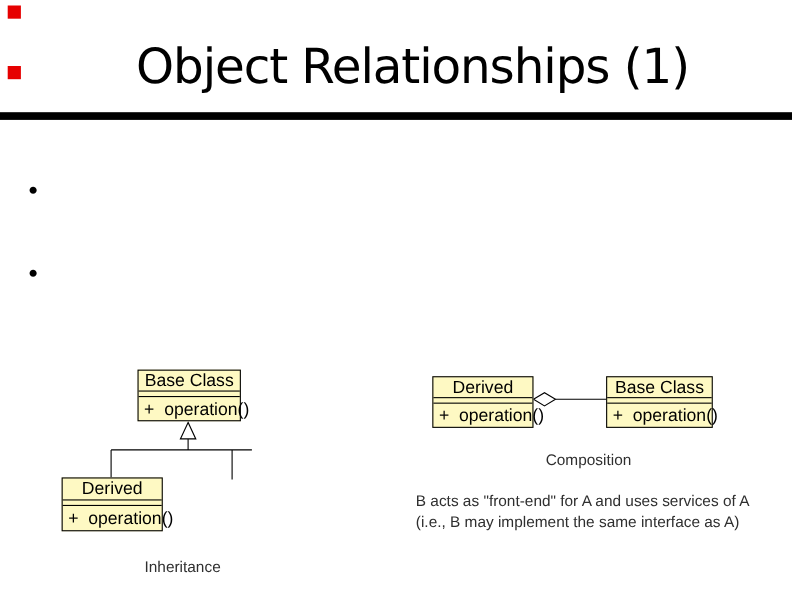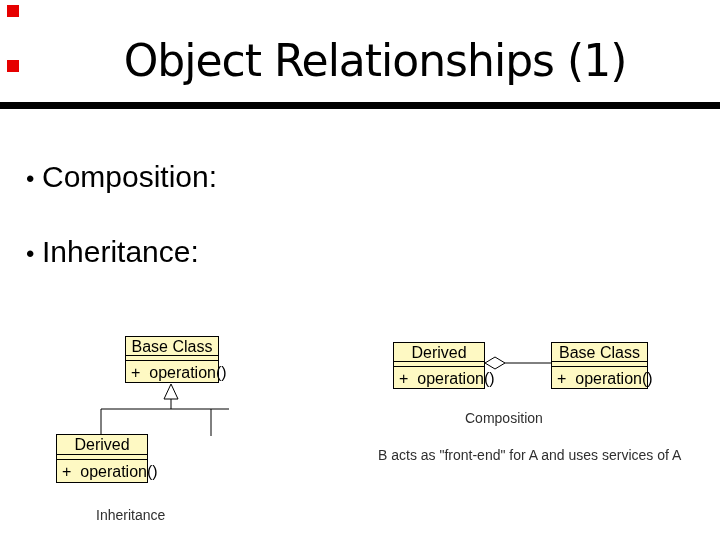--- a/index.html
+++ b/index.html
@@ -64,21 +64,21 @@
   .uml-box .c-ops {
     flex:1; padding:3px 0 0 5px; white-space:pre;
   }
   .box-inh-base    { left:125px; top:336px; width:94px; height:47px; }
   .box-inh-derived { left:56px;  top:434px; width:92px; height:49px; }
   .box-cmp-derived { left:393px; top:342px; width:92px; height:47px; }
   .box-cmp-base    { left:551px; top:342px; width:97px; height:47px; }
 
   
   .diagram-label {
-    position:absolute; width:140px; text-align:left;
+    position:absolute; width:140px; text-align:center;
     font-size:14px; color:#2f2f2f;
   }
   .label-inheritance { left:96px;  top:507px; }
   .label-composition { left:465px; top:410px; }
   .note {
     position:absolute; left:378px; top:446px;
     font-size:14px; line-height:19px; color:#2f2f2f;
     white-space:nowrap;
   }
 
@@ -91,25 +91,23 @@
 <body>
 
 <div class="red-marker m1"></div>
 <div class="red-marker m2"></div>
 
 <div class="title">Object Relationships (1)</div>
 <div class="title-rule"></div>
 
 <div class="bullet-item b1">
   <span class="bullet-glyph">•</span>
-  <span class="bullet-term">Composition:</span>
 </div>
 <div class="bullet-item b2">
   <span class="bullet-glyph">•</span>
-  <span class="bullet-term">Inheritance:</span>
 </div>
 
 <svg class="connectors" viewBox="0 0 720 540">
 
   <polygon points="171,384 164,399 178,399" fill="#ffffff" stroke="#000" stroke-width="1"></polygon>
   <line x1="171" y1="399" x2="171" y2="409" stroke="#000" stroke-width="1"></line>
   <line x1="101" y1="409" x2="229" y2="409" stroke="#000" stroke-width="1"></line>
   <line x1="101" y1="409" x2="101" y2="434" stroke="#000" stroke-width="1"></line>
   <line x1="211" y1="409" x2="211" y2="436" stroke="#000" stroke-width="1"></line>
 
@@ -136,13 +134,14 @@
 </div>
 <div class="uml-box box-cmp-base">
   <div class="c-title">Base Class A</div>
   <div class="c-mid"></div>
   <div class="c-ops">+  operation()</div>
 </div>
 <div class="diagram-label label-composition">Composition</div>
 
 <div class="note">
   <div>B acts as "front-end" for A and uses services of A</div>
+  <div>(i.e., B may implement the same interface as A)</div>
 </div>
 
 </body></html>

